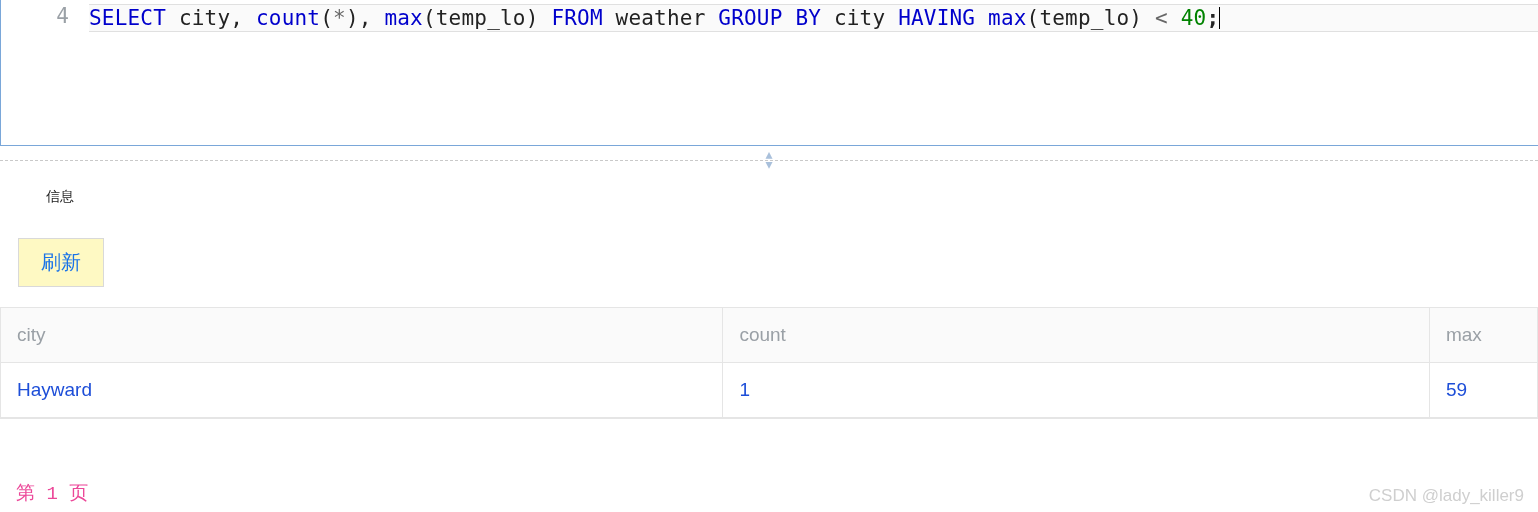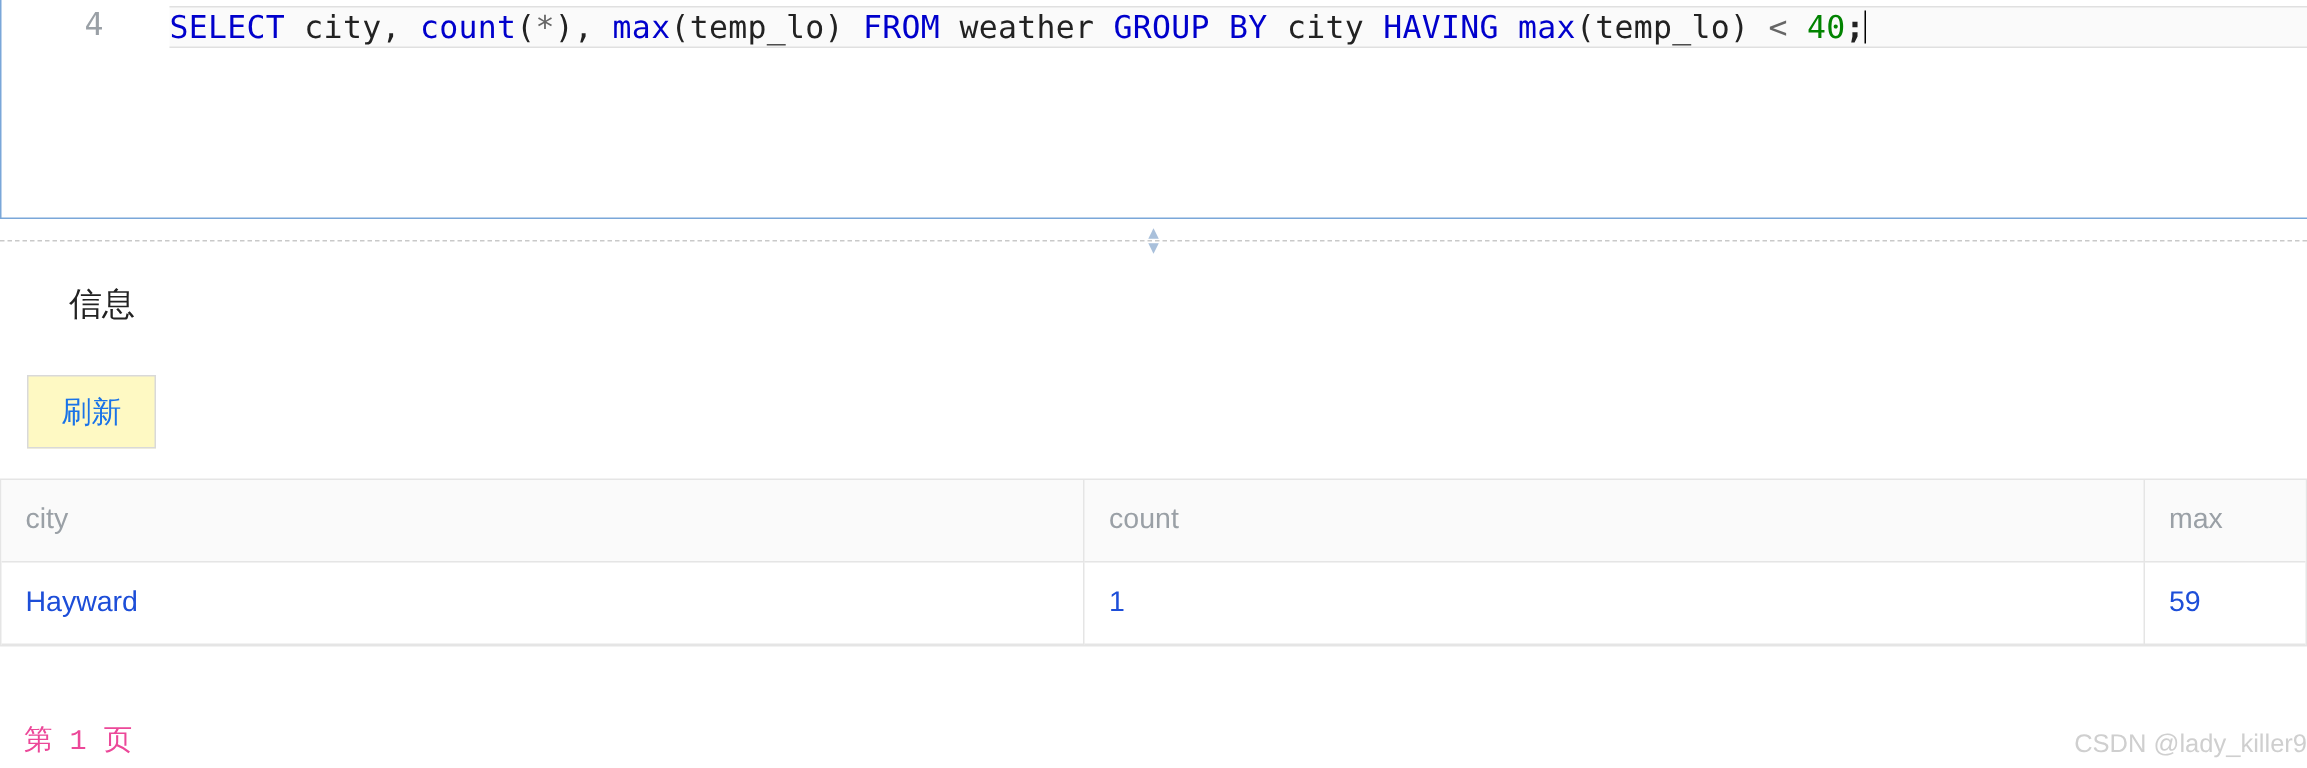--- a/index.html
+++ b/index.html
@@ -3,56 +3,56 @@
 <meta charset="utf-8">
 <style>
   * { box-sizing: border-box; margin: 0; padding: 0; }
   html, body { width: 1538px; height: 512px; background: #fff; font-family: "Helvetica Neue", Arial, "PingFang SC", "Microsoft YaHei", sans-serif; color: #222; overflow: hidden; }
 
   
   .editor-wrap { border: 1px solid #7aa7d9; border-top: none; border-right: none; height: 146px; position: relative; background: #fff; }
   .editor-line { display: flex; align-items: flex-start; padding-top: 4px; }
   .gutter { width: 88px; text-align: right; padding-right: 20px; font-family: Menlo, Consolas, monospace; font-size: 21px; color: #9aa0a6; user-select: none; }
   .code { font-family: Menlo, Consolas, monospace; font-size: 21px; line-height: 28px; white-space: pre; letter-spacing: 0.2px; }
-  .code-current { background: rgba(0,0,0,0.02); border: 1px solid #e0e0e0; border-left: none; border-right: none; flex: 1; height: 28px; display: flex; align-items: center; margin-left: 24px; }
+  .code-current { background: rgba(0,0,0,0.02); border: 1px solid #e0e0e0; border-left: none; border-right: none; flex: 1; height: 28px; display: flex; align-items: center; }
   .tok-kw { color: #0000cc; }
   .tok-fn { color: #0000cc; }
   .tok-id { color: #222; }
   .tok-op { color: #666; }
   .tok-num { color: #018300; }
   .tok-punc { color: #222; font-weight: 600; }
   .caret { display: inline-block; width: 1px; height: 22px; background: #000; vertical-align: -3px; }
 
   
   .splitter { position: relative; height: 28px; }
   .splitter-line { border-top: 1px dashed #c9c9c9; position: absolute; top: 14px; left: 0; right: 0; }
   .splitter-grip { position: absolute; left: 50%; top: 3px; transform: translateX(-50%); color: #a9c0db; font-size: 14px; line-height: 10px; text-align: center; cursor: row-resize; }
 
   
-  .tabs { display: flex; gap: 64px; padding: 14px 0 0 46px; font-size: 22px; color: #222; }
+  .tabs { display: flex; gap: 64px; padding: 14px 0 0 46px; font-size: 14px; color: #222; }
   .tab { padding-bottom: 10px; cursor: pointer; }
   .tab.inactive { color: #222; }
   .tab.active { color: #000; font-weight: 600; border-bottom: 3px solid #1a73e8; }
 
   .toolbar { padding: 22px 0 0 18px; }
   .refresh-btn { display: inline-block; border: 1px solid #d9d9d9; padding: 10px 22px; font-size: 20px; color: #1a73e8; background: #fef9c3; cursor: pointer; }
 
   
   .table-wrap { margin-top: 20px; border: 1px solid #e5e5e5; }
   table { width: 100%; border-collapse: collapse; table-layout: fixed; }
   th, td { text-align: left; padding: 16px 16px; font-size: 19px; border-right: 1px solid #e5e5e5; }
   th { background: #fafafa; color: #9aa0a6; font-weight: 500; border-bottom: 1px solid #e5e5e5; }
   td { color: #1d4ed8; border-bottom: 1px solid #e5e5e5; }
   tr th:last-child, tr td:last-child { border-right: none; }
   col.c-city { width: 47%; }
   col.c-count { width: 46%; }
   col.c-max { width: 7%; }
 
   .footer { position: absolute; bottom: 6px; left: 16px; font-size: 19px; color: #ec4899; font-family: Liberation Mono, monospace; }
-  .watermark { position: absolute; bottom: 6px; right: 0; font-size: 17px; color: #cfcfcf; }
+  .watermark { position: absolute; bottom: 6px; right: 14px; font-size: 17px; color: #cfcfcf; }
 </style>
 </head>
 <body>
 
 <div class="editor-wrap">
   <div class="editor-line">
     <div class="gutter">4</div>
     <div class="code-current">
       <span class="code" id="code-tokens"><span class="tok-kw">SELECT </span><span class="tok-id">city, </span><span class="tok-fn">count</span><span class="tok-id">(</span><span class="tok-op">*</span><span class="tok-id">), </span><span class="tok-fn">max</span><span class="tok-id">(temp_lo) </span><span class="tok-kw">FROM </span><span class="tok-id">weather </span><span class="tok-kw">GROUP BY </span><span class="tok-id">city </span><span class="tok-kw">HAVING </span><span class="tok-fn">max</span><span class="tok-id">(temp_lo) </span><span class="tok-op">&lt; </span><span class="tok-num">40</span><span class="tok-punc">;</span></span>
         <span class="caret"></span>

